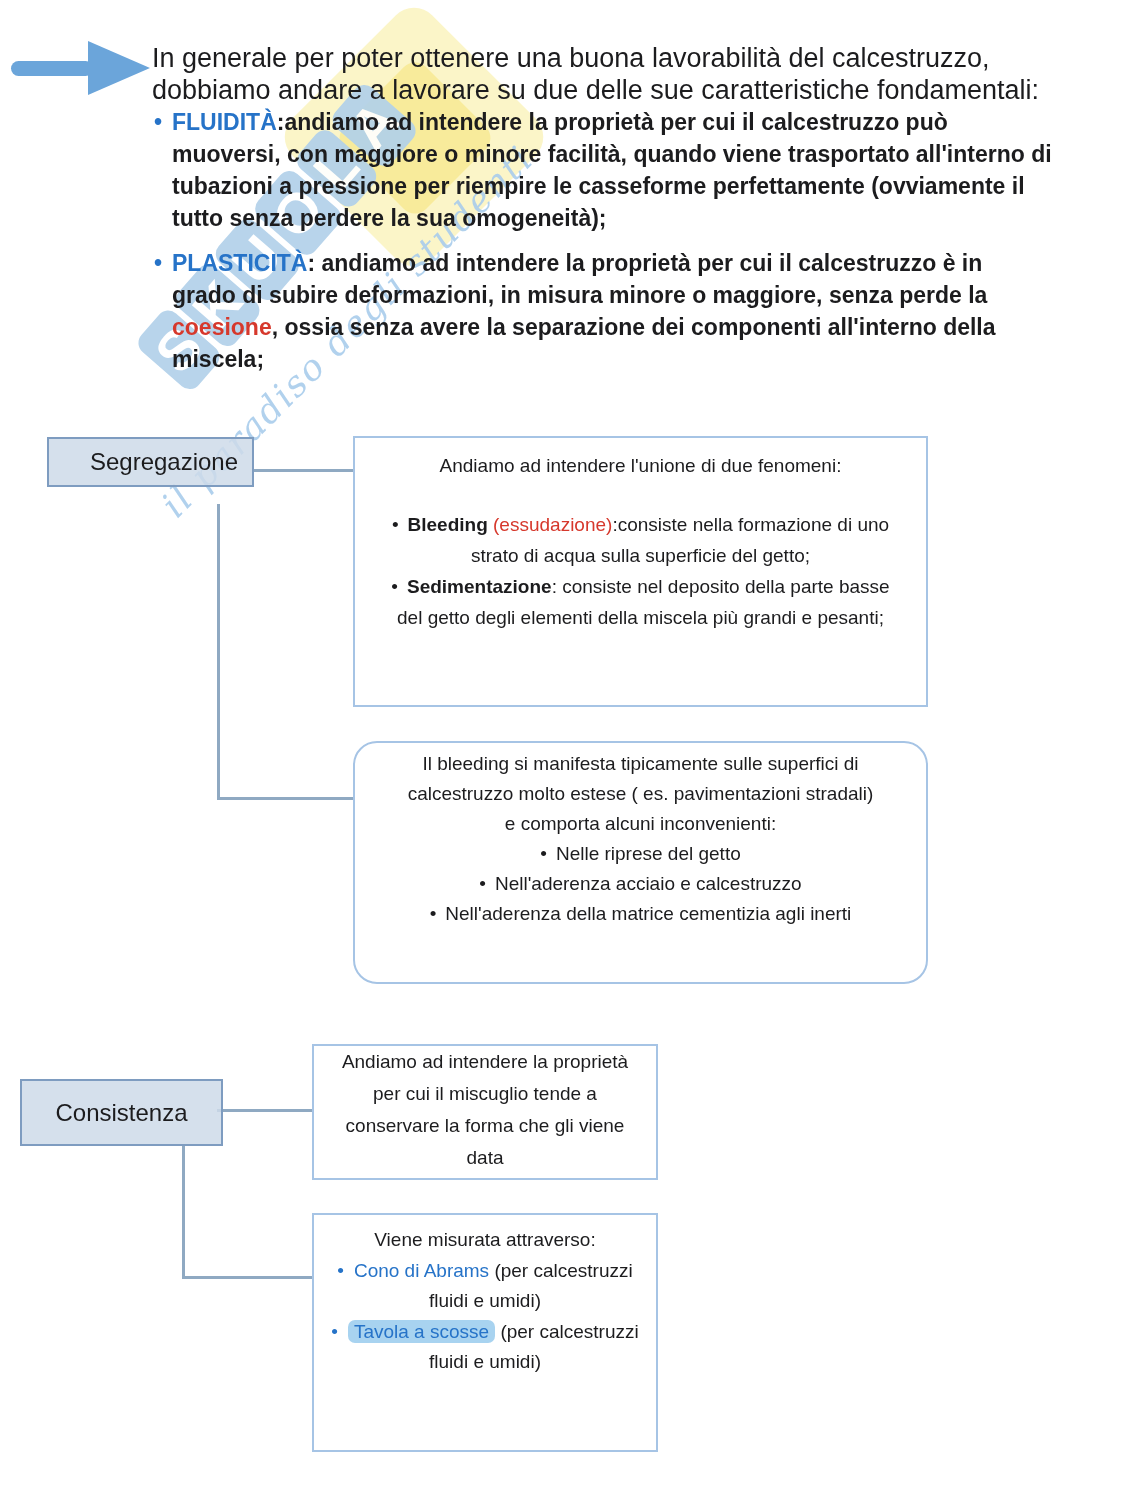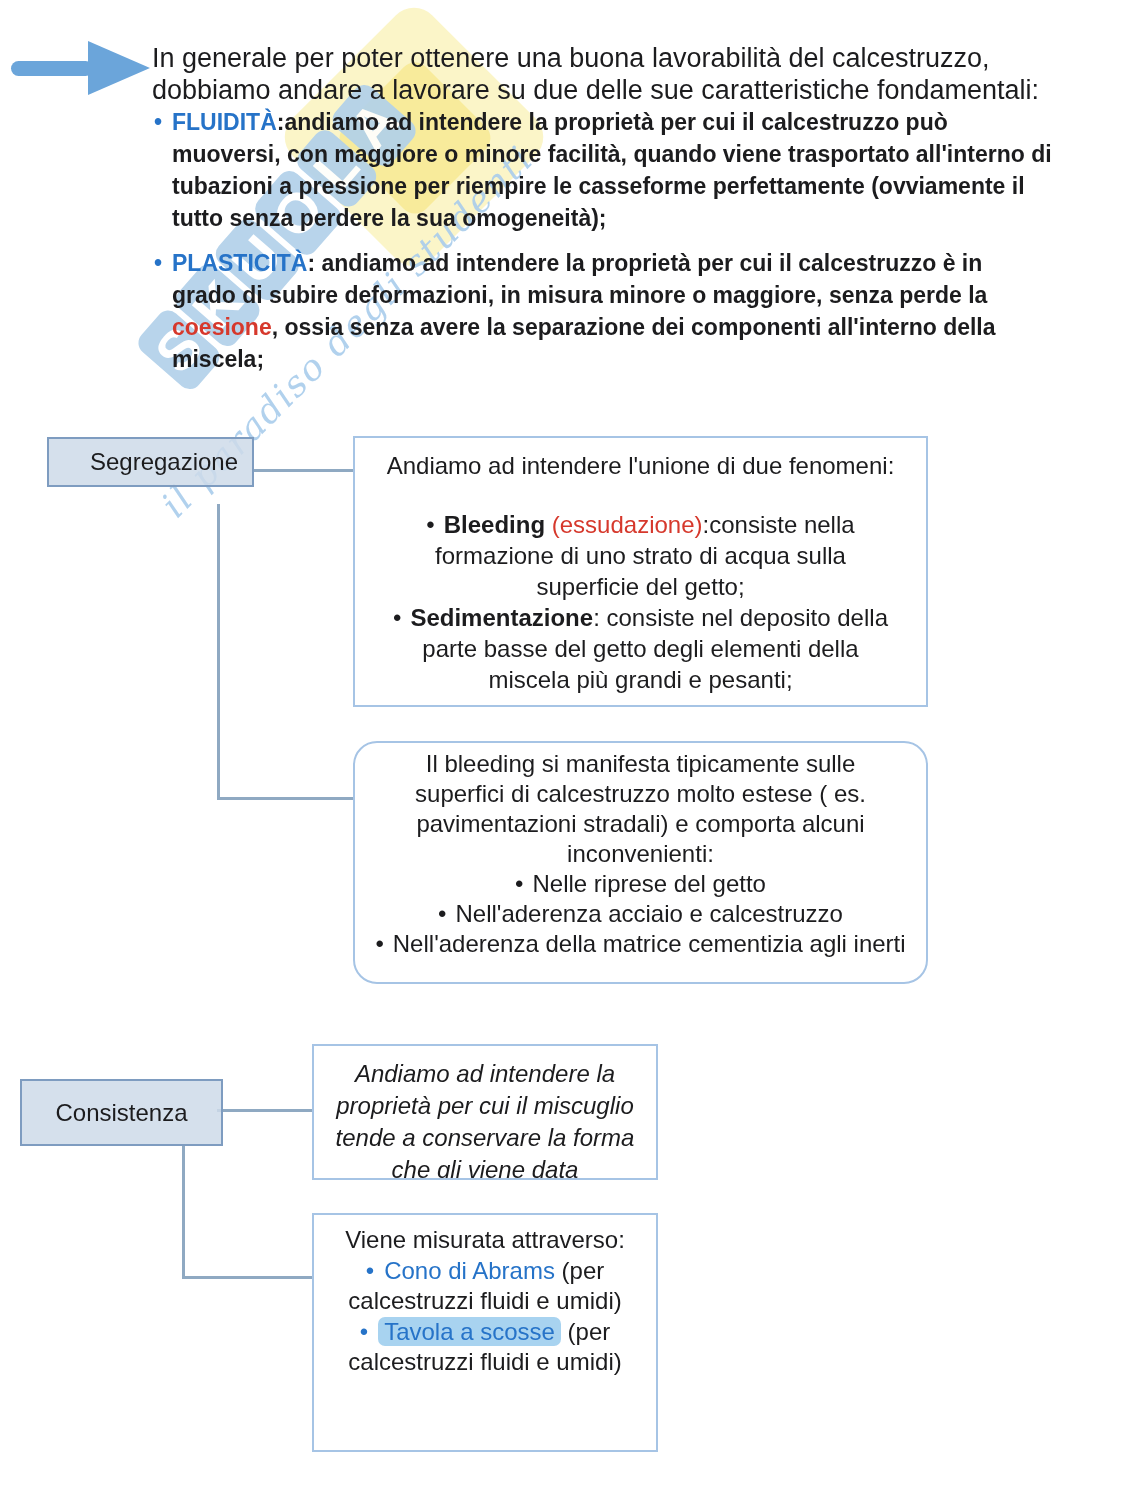--- a/index.html
+++ b/index.html
@@ -43,24 +43,24 @@
   #con-v {left:182px;top:1146px;width:3px;height:133px;}
   #con-h2{left:182px;top:1276px;width:130px;height:3px;}
   
   .labelbox{background:rgba(206,219,233,0.85);border:2px solid #7e9cc0;
     display:flex;align-items:center;justify-content:center;font-size:24px;
     box-sizing:border-box;}
   #seg-label{left:47px;top:437px;width:207px;height:50px;padding-left:27px;}
   #con-label{left:20px;top:1079px;width:203px;height:67px;}
   
   .box{background:#ffffff;border:2px solid #a6c4e5;box-sizing:border-box;
-    text-align:center;font-size:24px;overflow:hidden;}
+    text-align:center;font-size:19px;overflow:hidden;}
   #box1{left:353px;top:436px;width:575px;height:271px;line-height:31px;}
   #box2{left:353px;top:741px;width:575px;height:243px;line-height:30px;border-radius:24px;}
-  #box3{left:312px;top:1044px;width:346px;height:136px;line-height:32px;padding:12px 12px;font-style:italic;}
+  #box3{left:312px;top:1044px;width:346px;height:136px;line-height:32px;padding:0 12px;}
   #box4{left:312px;top:1213px;width:346px;height:239px;line-height:30.5px;padding:10px 11px;}
   .b1-title{margin-top:12px;}
   .b1-bullets{width:500px;margin:28px auto 0 auto;text-align:center;}
   .cbul::before{content:"•";margin-right:9px;}
   #box2 .para{width:480px;margin:6px auto 0 auto;}
   #box2 .b2-items{width:545px;margin:0 auto;}
   .b4-item::before{content:"•";margin-right:10px;color:#2673c8;}
   .blue{color:#2673c8;}
   .hl{color:#2673c8;background:#a8d3f0;border-radius:7px;padding:1px 6px;text-align:center;}
   .vee{color:#2673c8;margin-left:6px;}

